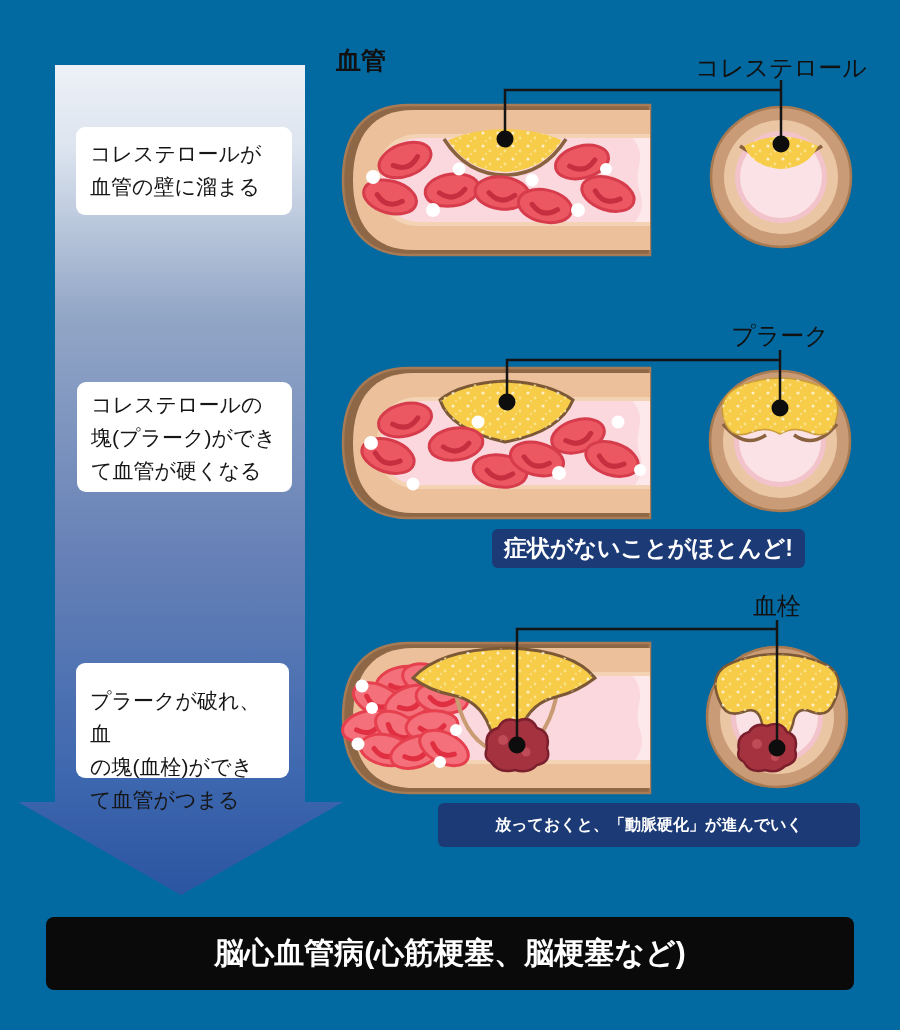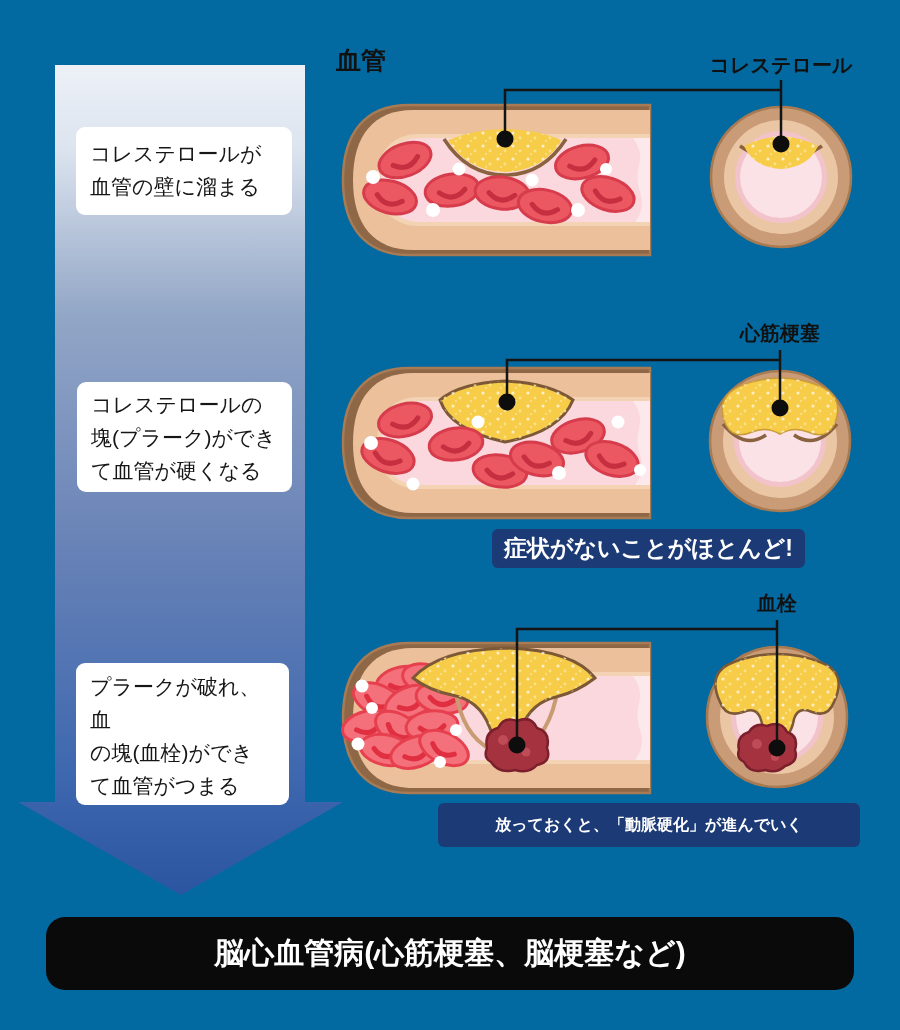--- a/index.html
+++ b/index.html
@@ -4,33 +4,33 @@
 <style>
   html,body{margin:0;padding:0;background:#fff;}
   .canvas{position:relative;width:900px;height:1030px;background:#0369a1;overflow:hidden;
           font-family:"Liberation Sans","DejaVu Sans",sans-serif;}
   .scene{position:absolute;left:0;top:0;}
   .stage-box{position:absolute;background:#ffffff;border-radius:9px;color:#161616;
              font-size:21px;line-height:33px;font-weight:500;white-space:pre-line;
              padding:10px 14px;box-sizing:border-box;}
   .b1{left:76px;top:127px;width:216px;height:88px;}
   .b2{left:77px;top:382px;width:215px;height:110px;padding-top:6px;}
-  .b3{left:76px;top:663px;width:213px;height:142px;padding-top:7px;}
+  .b3{left:76px;top:663px;width:213px;height:115px;padding-top:21px;}
   .vessel-label{position:absolute;left:336px;top:44px;font-size:25px;font-weight:600;color:#111;}
-  .callout{position:absolute;transform:translateX(-50%);font-size:20px;font-weight:700;
+  .callout{position:absolute;transform:translateX(-50%);font-size:24px;font-weight:400;
            color:#111;white-space:nowrap;}
   .c1{left:781px;top:52px;}
   .c2{left:780px;top:320px;}
   .c3{left:777px;top:590px;}
   .badge{position:absolute;background:#1B3A76;color:#fff;font-weight:700;border-radius:6px;
          display:flex;align-items:center;justify-content:center;white-space:nowrap;}
   .badge1{left:492px;top:529px;width:313px;height:39px;font-size:23px;}
   .badge2{left:438px;top:803px;width:422px;height:44px;font-size:16px;}
   .outcome{position:absolute;left:46px;top:917px;width:808px;height:73px;background:#0a0a0a;
-           color:#fff;border-radius:19px;display:flex;align-items:center;justify-content:center;
+           color:#fff;border-radius:8px;display:flex;align-items:center;justify-content:center;
            font-size:30px;font-weight:700;white-space:nowrap;}
 </style>
 </head>
 <body>
 
 <div class="canvas">
 
   <svg class="scene" width="900" height="1030" viewBox="0 0 900 1030">
     <defs>
       <linearGradient id="agrad" gradientUnits="userSpaceOnUse" x1="180" y1="65" x2="180" y2="895">
@@ -208,21 +208,21 @@
     <g stroke="#141414" stroke-width="2.5" fill="none">
       <path d="M517,745 V629 H777"></path>
       <path d="M777,620 V748"></path>
       <circle cx="517" cy="745" r="8.5" fill="#0d0d0d" stroke="none"></circle>
       <circle cx="777" cy="748" r="8.5" fill="#0d0d0d" stroke="none"></circle>
     </g>
   </svg>
 
   <div class="vessel-label">血管</div>
   <div class="callout c1">コレステロール</div>
-  <div class="callout c2">心筋梗塞</div>
+  <div class="callout c2">プラーク</div>
   <div class="callout c3">血栓</div>
 
   <div class="stage-box b1">コレステロールが
 血管の壁に溜まる</div>
   <div class="stage-box b2">コレステロールの
 塊(プラーク)ができ
 て血管が硬くなる</div>
   <div class="stage-box b3">プラークが破れ、血
 の塊(血栓)ができ
 て血管がつまる</div>

